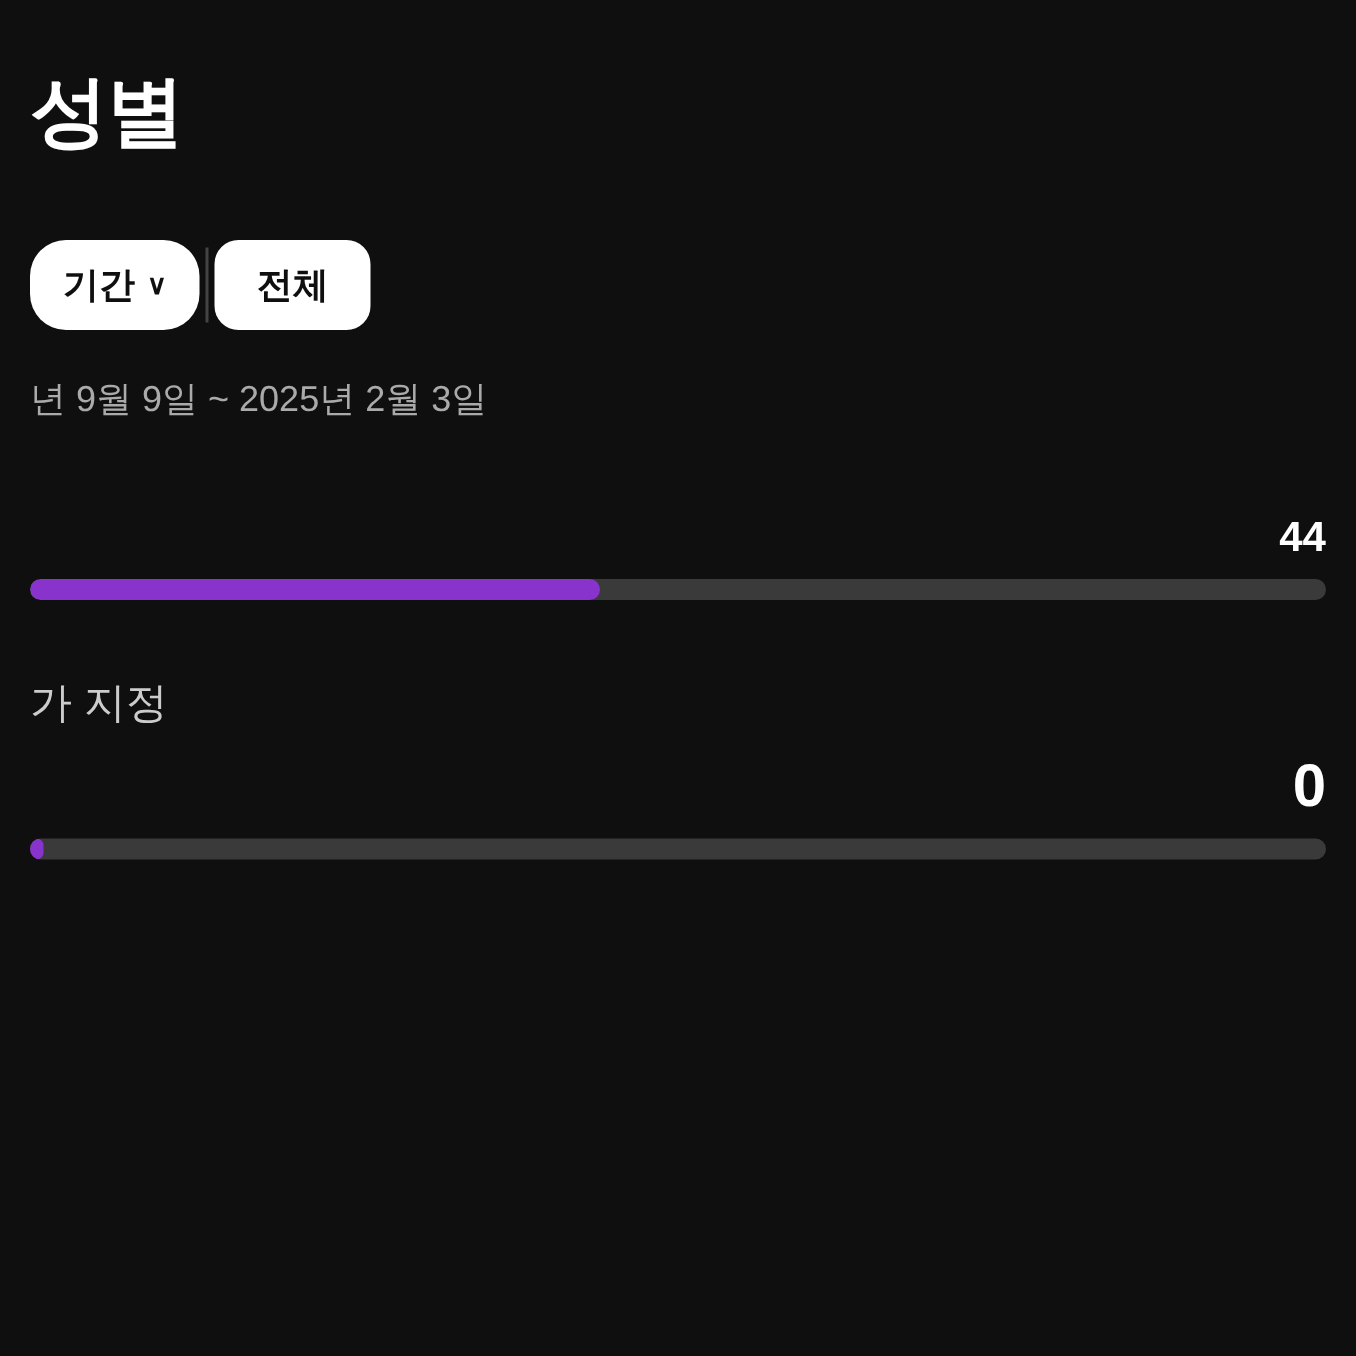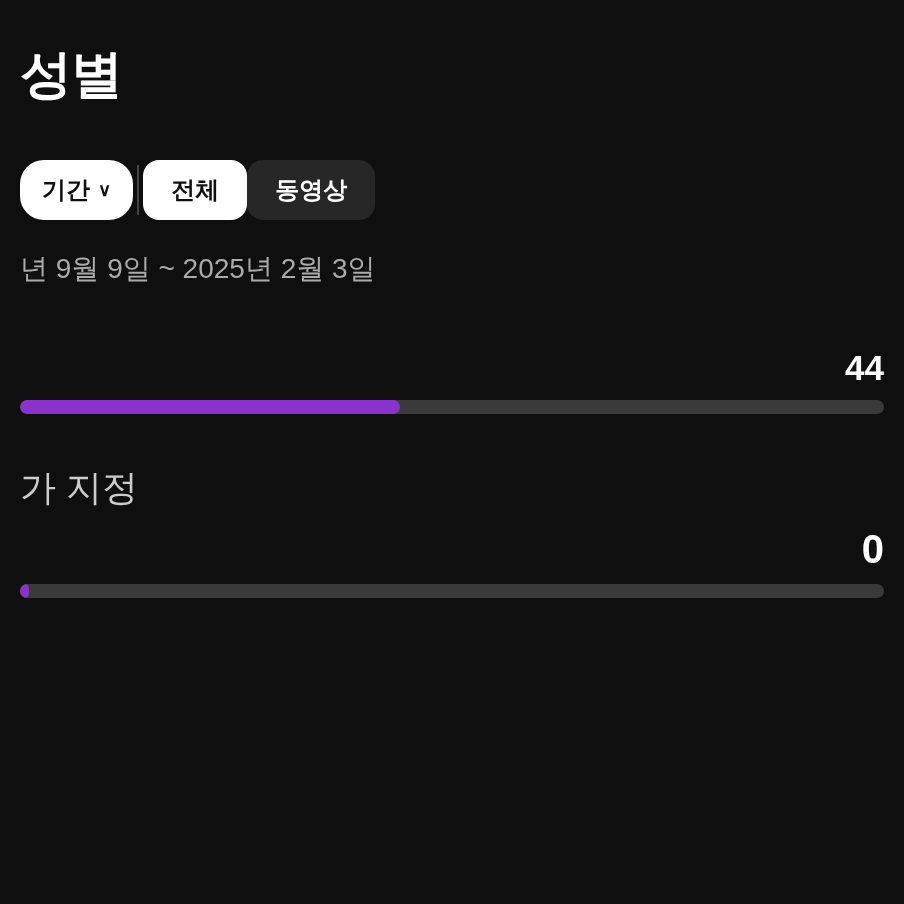--- a/index.html
+++ b/index.html
@@ -78,35 +78,35 @@
       cursor: pointer;
       white-space: nowrap;
     }
 
     .filter-tab.active {
       background-color: #ffffff;
       color: #0f0f0f;
     }
 
     .date-range {
-      font-size: 28px;
+      font-size: 24px;
       color: #aaaaaa;
       margin-bottom: 60px;
     }
 
     .stats-section {
       width: 100%;
     }
 
     .stat-row {
       margin-bottom: 50px;
     }
 
     .stat-value {
-      font-size: 35px;
+      font-size: 28px;
       font-weight: 700;
       color: #ffffff;
       text-align: right;
       padding-right: 20px;
       margin-bottom: 12px;
     }
 
     .bar-container {
       width: calc(100% - 20px);
       height: 14px;
@@ -120,21 +120,21 @@
       height: 100%;
       background-color: #8833cc;
       border-radius: 7px;
     }
 
     .unknown-section {
       margin-top: 20px;
     }
 
     .unknown-label {
-      font-size: 36px;
+      font-size: 28px;
       color: #cccccc;
       margin-bottom: 14px;
     }
 
     .unknown-value {
       font-size: 40px;
       font-weight: 700;
       color: #ffffff;
       text-align: right;
       padding-right: 20px;
@@ -153,23 +153,20 @@
       <span>기간</span>
       <span class="chevron">∨</span>
     </button>
 
     <div class="divider-vertical"></div>
 
     <button class="filter-tab active">
       <span>전체</span>
     </button>
 
-    <button class="filter-tab">
-      <span>동영상</span>
-    </button>
 
   </div>
 
   <div class="date-range">년 9월 9일 ~ 2025년 2월 3일</div>
 
   <div class="stats-section">
 
     <div class="stat-row">
       <div class="stat-value">
         <span>44</span>

